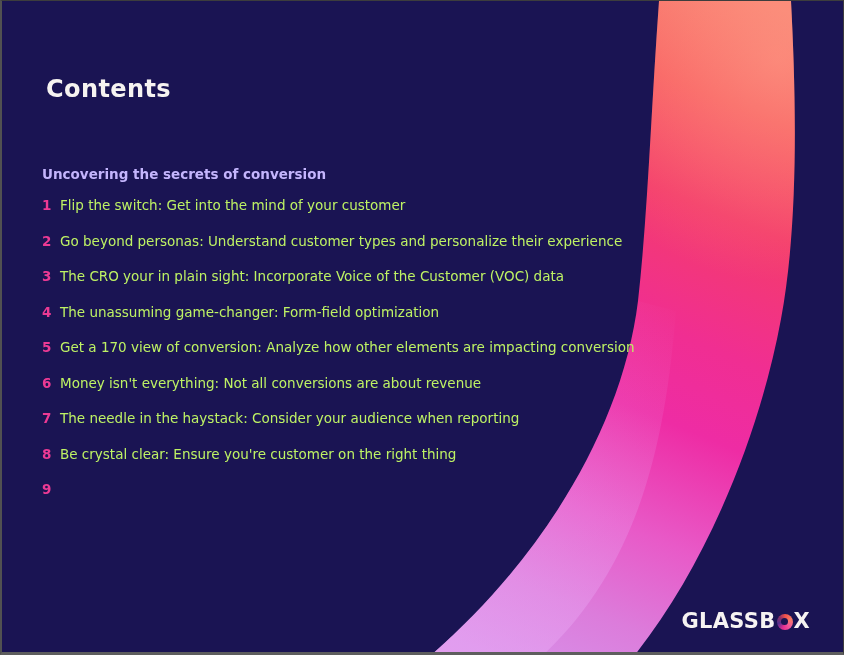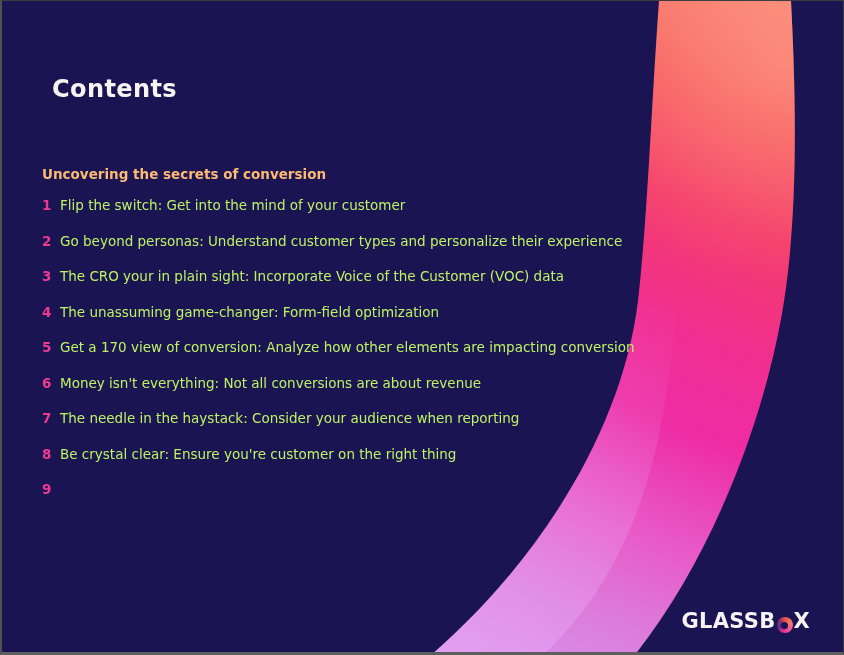--- a/index.html
+++ b/index.html
@@ -11,49 +11,49 @@
     box-sizing:border-box;
     border-top:1px solid #3d3d3d;
     border-right:1px solid #3d3d3d;
     border-left:2px solid #515151;
     border-bottom:3px solid #5e5e5e;
     font-family:"DejaVu Sans","Liberation Sans",sans-serif;
   }
   .swoosh{position:absolute;top:0;left:0;width:844px;height:655px;display:block;}
   .content{position:absolute;top:0;left:0;width:100%;height:100%;}
   .page-title{
-    position:absolute;left:50px;top:74px;
+    position:absolute;left:44px;top:74px;
     font-size:24px;font-weight:800;letter-spacing:.4px;
     color:#F6F3F1;margin:0;
   }
   .section-heading{
     position:absolute;left:40px;top:165px;
     font-size:13.5px;font-weight:bold;
-    color:#fdba74;margin:0;white-space:nowrap;
+    color:#c4b5fd;margin:0;white-space:nowrap;
   }
   .toc-list{
     position:absolute;left:40px;top:196px;
     list-style:none;margin:0;padding:0;
   }
   .toc-item{
     display:flex;align-items:flex-start;
     height:35.5px;white-space:nowrap;cursor:pointer;
   }
   .toc-item .num{
     width:18px;flex:0 0 18px;
     font-size:13.5px;font-weight:bold;line-height:16px;
     color:#EC3A94;
   }
   .toc-item .label{
     font-size:13.5px;font-weight:normal;line-height:16px;
     color:#bef264;
   }
   .logo{
     position:absolute;right:33px;bottom:19px;
-    display:flex;align-items:flex-end;
+    display:flex;align-items:center;
     font-size:21px;font-weight:800;letter-spacing:.3px;
     color:#F6F3F2;
     margin-left:24px;
   }
   .logo-o{
     width:16px;height:16px;border-radius:50%;
     margin:1px 1px 0 1px;
     background:conic-gradient(from 0deg,
       #f0504a 0%, #f77b64 18%, #f2569b 38%,
       #e42d90 55%, #52308f 72%, #8a2f68 86%, #f0504a 100%);

